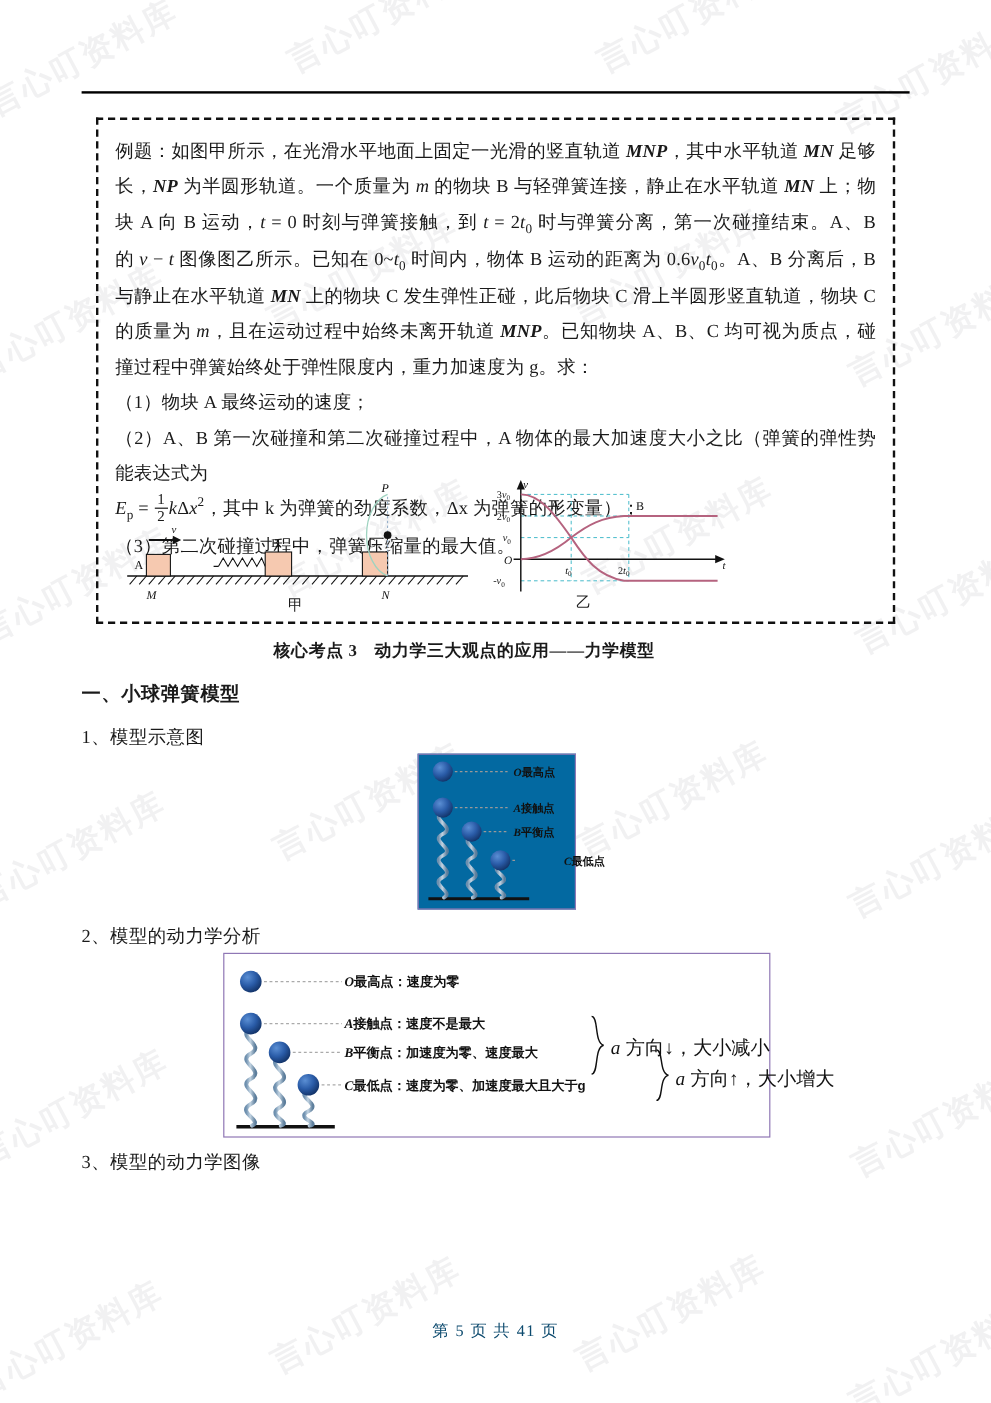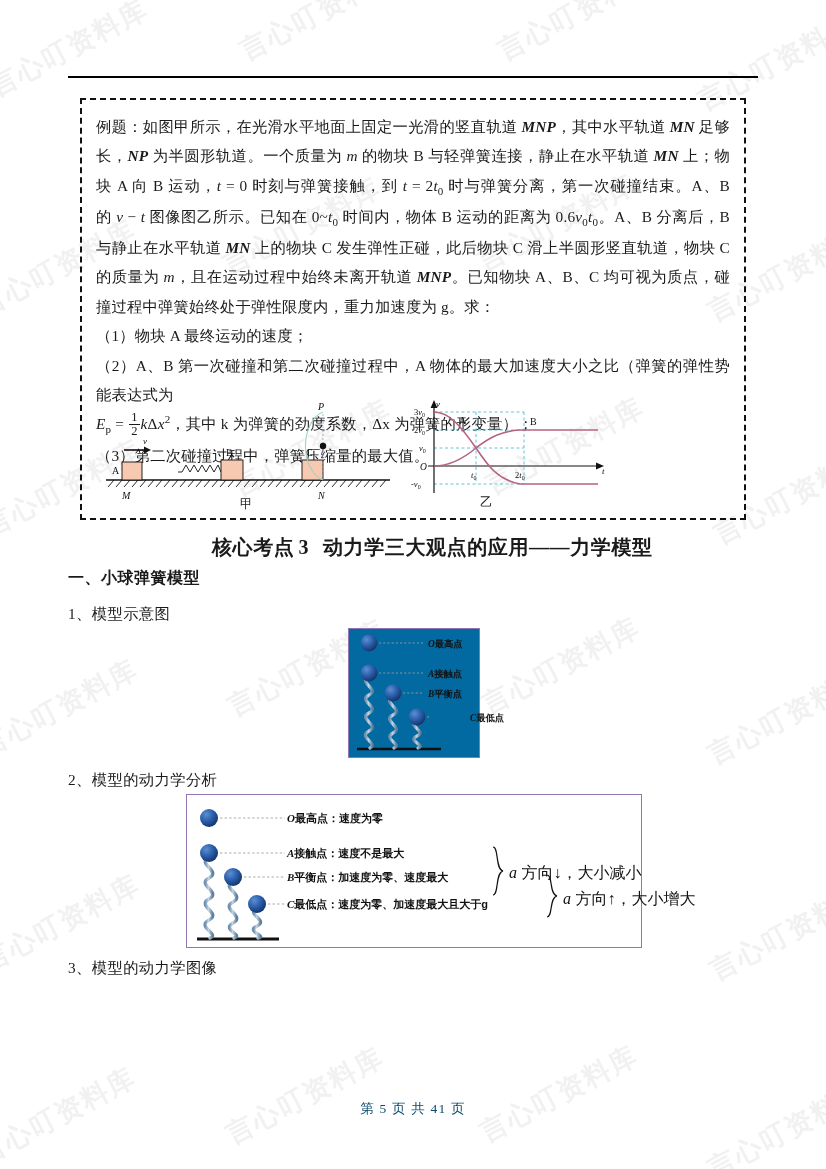--- a/index.html
+++ b/index.html
@@ -100,23 +100,23 @@
   .fig-cap {
     position: absolute;
     font-size: 12.5px;
     font-family: "Liberation Serif", serif;
     color: #1a1a1a;
   }
 
   
   .core-heading {
     position: absolute;
-    left: 212px;
+    left: 228px;
     top: 534px;
-    font-size: 20px;
+    font-size: 14px;
     font-weight: bold;
     letter-spacing: 0.6px;
   }
   .core-heading .num-sp { margin: 0 14px 0 4px; }
 
   .h-sec {
     position: absolute;
     left: 68px;
     font-size: 16px;
     font-weight: bold;

